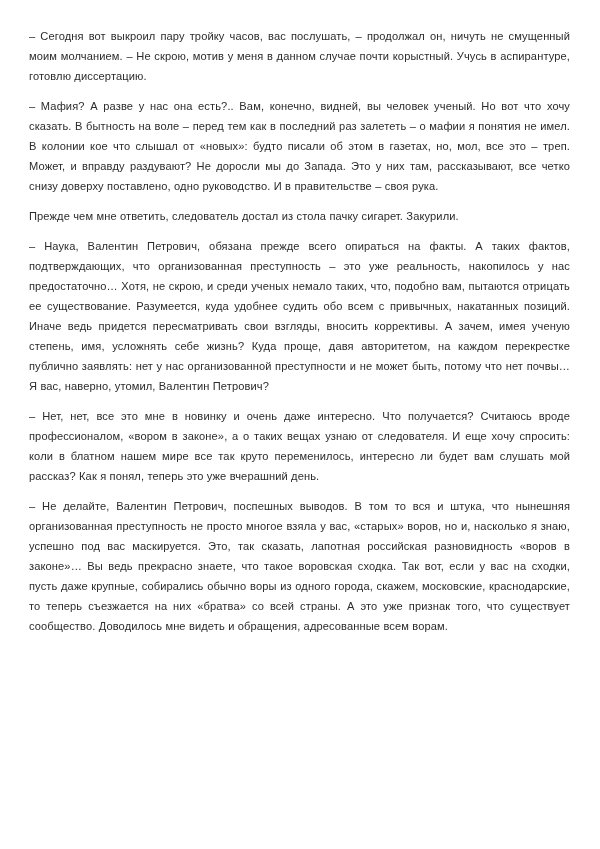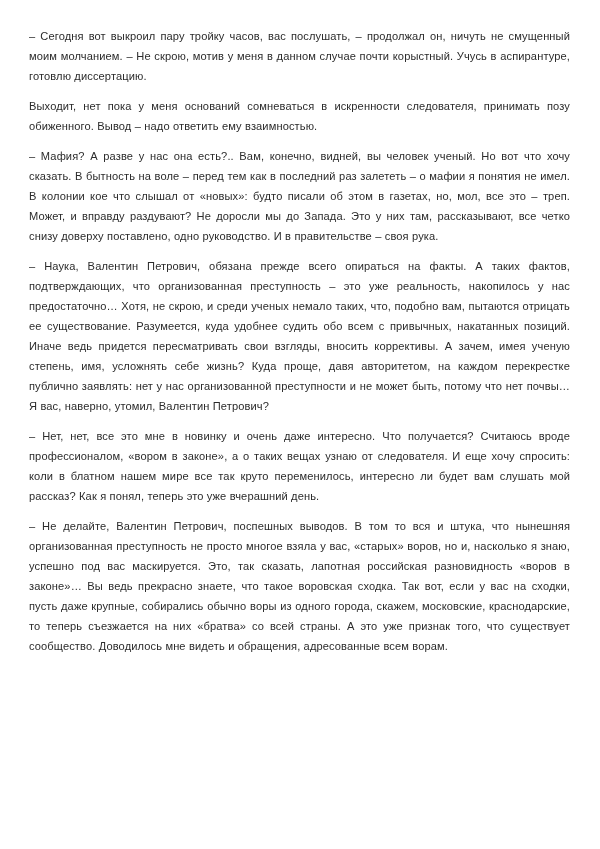--- a/index.html
+++ b/index.html
@@ -41,20 +41,20 @@
   p.para:last-child {
     margin-bottom: 0;
   }
 </style>
 </head>
 <body>
 
 <div class="page">
   <div class="body-text">
     <p class="para">– Сегодня вот выкроил пару тройку часов, вас послушать, – продолжал он, ничуть не смущенный моим молчанием. – Не скрою, мотив у меня в данном случае почти корыстный. Учусь в аспирантуре, готовлю диссертацию.</p>
-    <p class="para">Выходит, нет пока у меня оснований сомневаться в искренности следователя, принимать позу обиженного. Вывод – надо ответить ему взаимностью.</p>
     <p class="para">– Мафия? А разве у нас она есть?.. Вам, конечно, видней, вы человек ученый. Но вот что хочу сказать. В бытность на воле – перед тем как в последний раз залететь – о мафии я понятия не имел. В колонии кое что слышал от «новых»: будто писали об этом в газетах, но, мол, все это – треп. Может, и вправду раздувают? Не доросли мы до Запада. Это у них там, рассказывают, все четко снизу доверху поставлено, одно руководство. И в правительстве – своя рука.</p>
+    <p class="para">Прежде чем мне ответить, следователь достал из стола пачку сигарет. Закурили.</p>
     <p class="para">– Наука, Валентин Петрович, обязана прежде всего опираться на факты. А таких фактов, подтверждающих, что организованная преступность – это уже реальность, накопилось у нас предостаточно… Хотя, не скрою, и среди ученых немало таких, что, подобно вам, пытаются отрицать ее существование. Разумеется, куда удобнее судить обо всем с привычных, накатанных позиций. Иначе ведь придется пересматривать свои взгляды, вносить коррективы. А зачем, имея ученую степень, имя, усложнять себе жизнь? Куда проще, давя авторитетом, на каждом перекрестке публично заявлять: нет у нас организованной преступности и не может быть, потому что нет почвы… Я вас, наверно, утомил, Валентин Петрович?</p>
     <p class="para">– Нет, нет, все это мне в новинку и очень даже интересно. Что получается? Считаюсь вроде профессионалом, «вором в законе», а о таких вещах узнаю от следователя. И еще хочу спросить: коли в блатном нашем мире все так круто переменилось, интересно ли будет вам слушать мой рассказ? Как я понял, теперь это уже вчерашний день.</p>
     <p class="para">– Не делайте, Валентин Петрович, поспешных выводов. В том то вся и штука, что нынешняя организованная преступность не просто многое взяла у вас, «старых» воров, но и, насколько я знаю, успешно под вас маскируется. Это, так сказать, лапотная российская разновидность «воров в законе»… Вы ведь прекрасно знаете, что такое воровская сходка. Так вот, если у вас на сходки, пусть даже крупные, собирались обычно воры из одного города, скажем, московские, краснодарские, то теперь съезжается на них «братва» со всей страны. А это уже признак того, что существует сообщество. Доводилось мне видеть и обращения, адресованные всем ворам.</p>
 
   </div>
 </div>
 
 </body></html>

